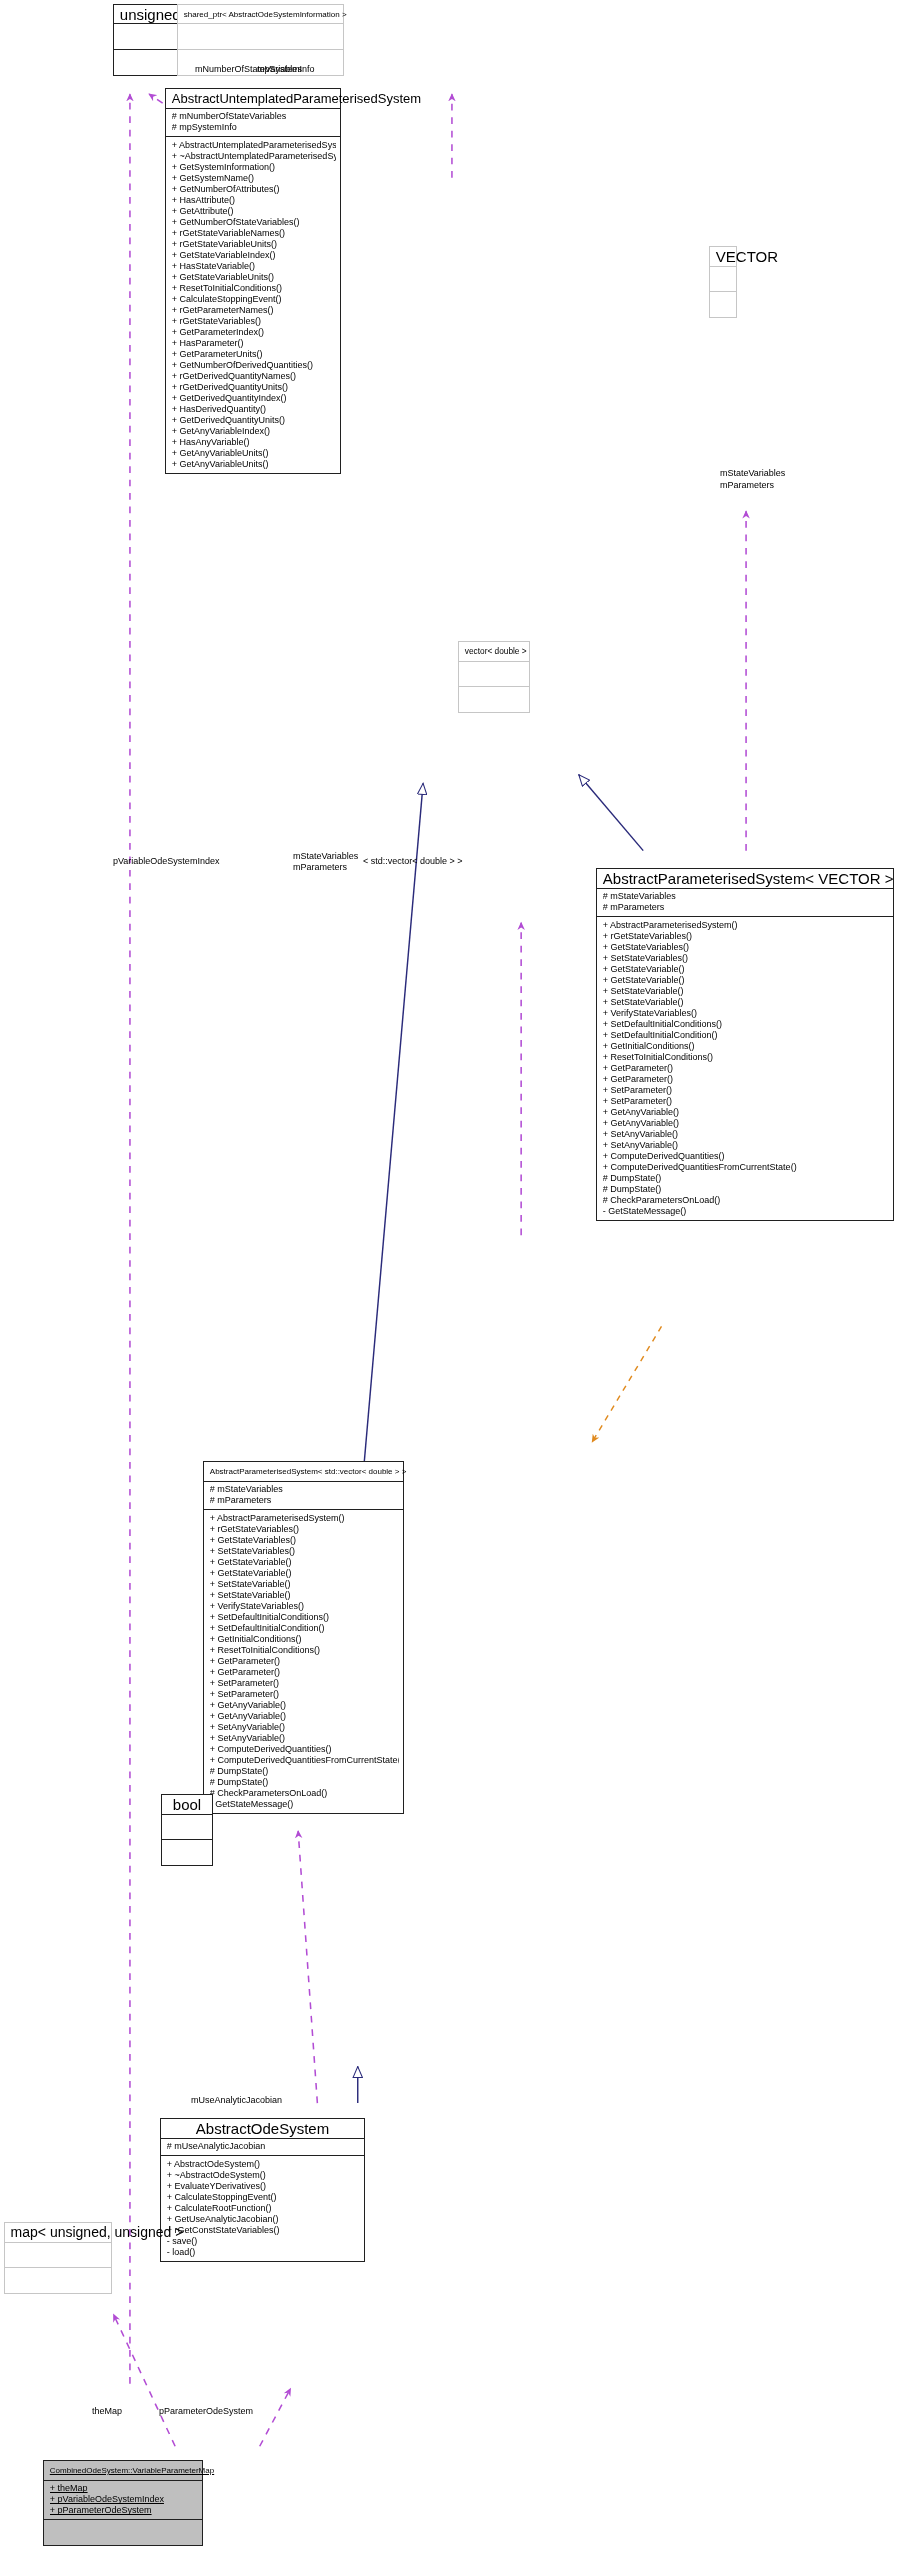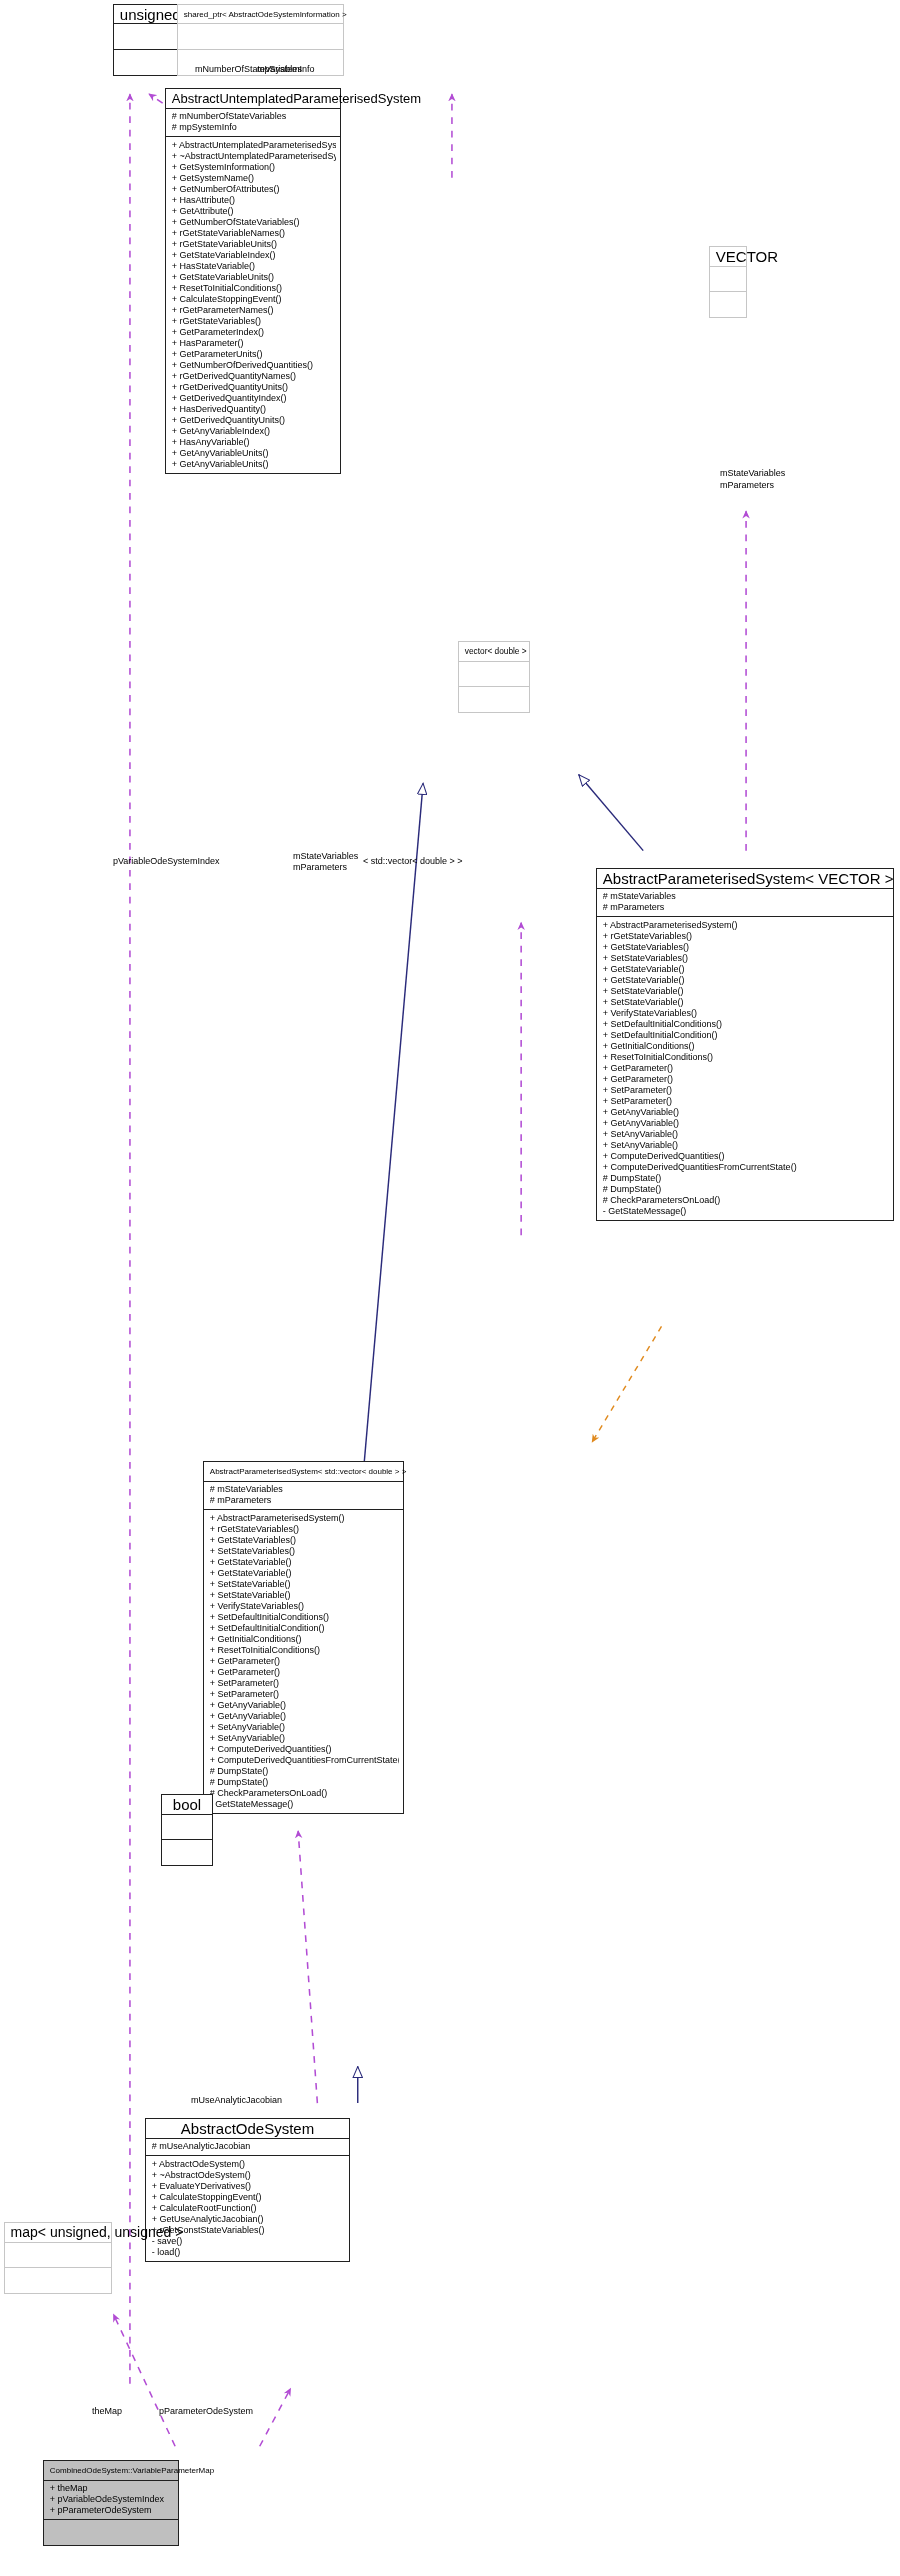--- a/index.html
+++ b/index.html
@@ -192,21 +192,21 @@
         <div class="row">+ GetDerivedQuantityIndex()</div>
         <div class="row">+ HasDerivedQuantity()</div>
         <div class="row">+ GetDerivedQuantityUnits()</div>
         <div class="row">+ GetAnyVariableIndex()</div>
         <div class="row">+ HasAnyVariable()</div>
         <div class="row">+ GetAnyVariableUnits()</div>
         <div class="row">+ GetAnyVariableUnits()</div>
       </div>
   </div>
 
-  <div class="node faint" style="left:709px; top:246px; width:38px;">
+  <div class="node faint" style="left:709px; top:246px; width:28px;">
     <div class="title">VECTOR</div>
     <div class="compartment sep empty"></div>
     <div class="compartment empty"></div>
   </div>
 
   <div class="node solid" style="left:596px; top:868px; width:298px;">
     <div class="title">AbstractParameterisedSystem&lt; VECTOR &gt;</div>
     <div class="compartment sep">
         <div class="row"># mStateVariables</div>
         <div class="row"># mParameters</div>
@@ -284,21 +284,21 @@
         <div class="row">- GetStateMessage()</div>
       </div>
   </div>
 
   <div class="node solid" style="left:161px; top:1794px; width:52px;">
     <div class="title">bool</div>
     <div class="compartment sep empty"></div>
     <div class="compartment empty"></div>
   </div>
 
-  <div class="node solid" style="left:145px; top:2118px; width:205px;">
+  <div class="node solid" style="left:160px; top:2118px; width:205px;">
     <div class="title">AbstractOdeSystem</div>
     <div class="compartment sep">
         <div class="row"># mUseAnalyticJacobian</div>
       </div>
     <div class="compartment">
         <div class="row">+ AbstractOdeSystem()</div>
         <div class="row">+ ~AbstractOdeSystem()</div>
         <div class="row">+ EvaluateYDerivatives()</div>
         <div class="row">+ CalculateStoppingEvent()</div>
         <div class="row">+ CalculateRootFunction()</div>
@@ -308,21 +308,21 @@
         <div class="row">- load()</div>
       </div>
   </div>
 
   <div class="node faint" style="left:3.8px; top:2222px; width:108px;">
     <div class="title" style="font-size:14px;">map&lt; unsigned, unsigned &gt;</div>
     <div class="compartment sep empty"></div>
     <div class="compartment empty"></div>
   </div>
 
-  <div class="node filled" style="left:43px; top:2460px; width:136px;">
+  <div class="node filled" style="left:43px; top:2460px; width:160px;text-decoration:underline;">
     <div class="title" style="font-size:8px;">CombinedOdeSystem::VariableParameterMap</div>
     <div class="compartment sep">
         <div class="row">+ theMap</div>
         <div class="row">+ pVariableOdeSystemIndex</div>
         <div class="row">+ pParameterOdeSystem</div>
       </div>
     <div class="compartment empty"></div>
   </div>
 
   <div class="edge-label" style="left:153px; top:64px;padding-left:42px;">mNumberOfStateVariables</div>

